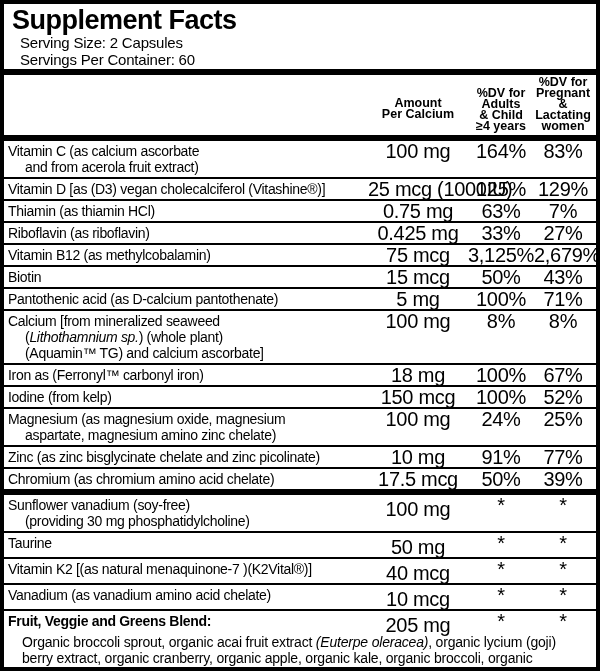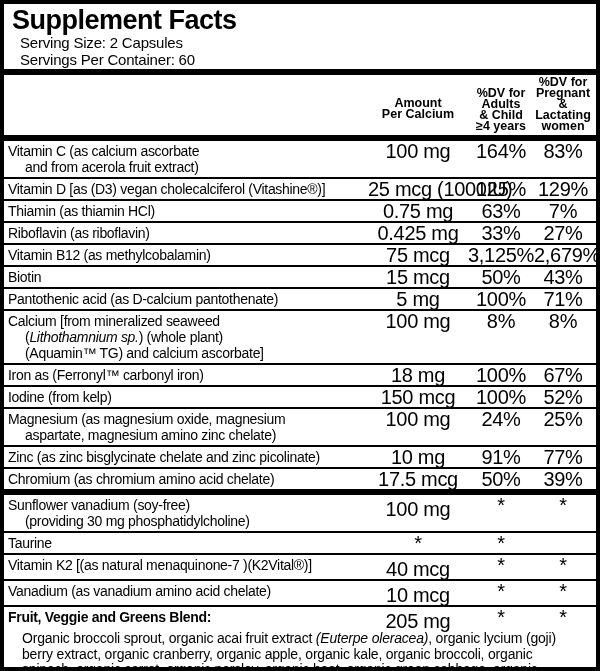--- a/index.html
+++ b/index.html
@@ -215,20 +215,21 @@
           <div class="line cont"><span>(providing 30 mg phosphatidylcholine)</span></div>
         </div>
         <div class="amt-cell">100 mg</div>
         <div class="dv-cell">*</div>
         <div class="dv-cell">*</div>
       </div>
       <div class="row">
         <div class="name-cell">
           <div class="line"><span>Taurine</span></div>
         </div>
+        <div class="amt-cell">50 mg</div>
         <div class="dv-cell">*</div>
         <div class="dv-cell">*</div>
       </div>
       <div class="row">
         <div class="name-cell">
           <div class="line"><span>Vitamin K2 [(as natural menaquinone-7 )(K2Vital®)]</span></div>
         </div>
         <div class="amt-cell">40 mcg</div>
         <div class="dv-cell">*</div>
         <div class="dv-cell">*</div>

